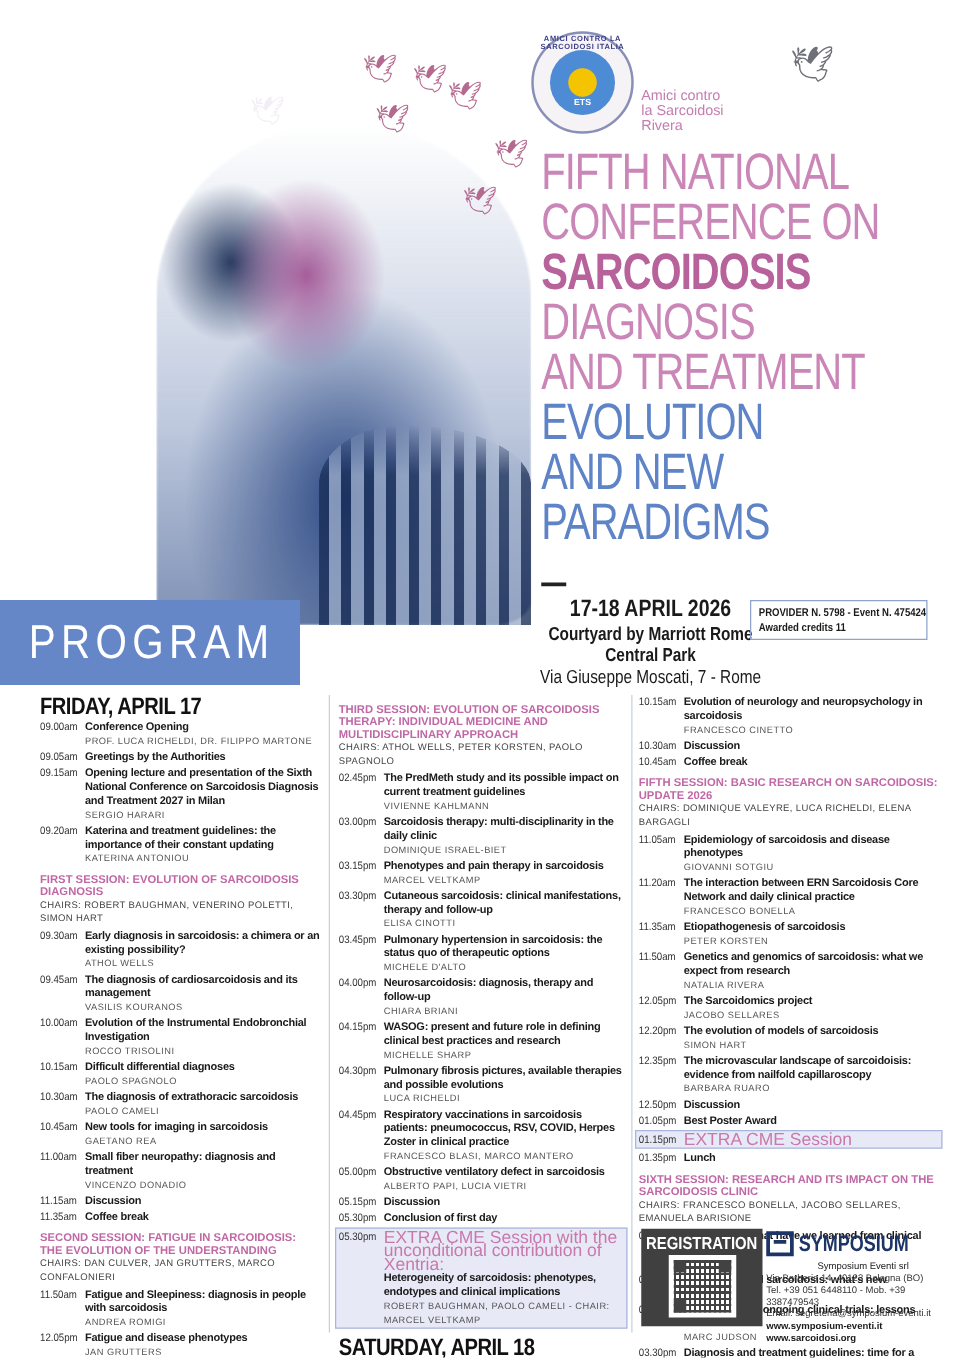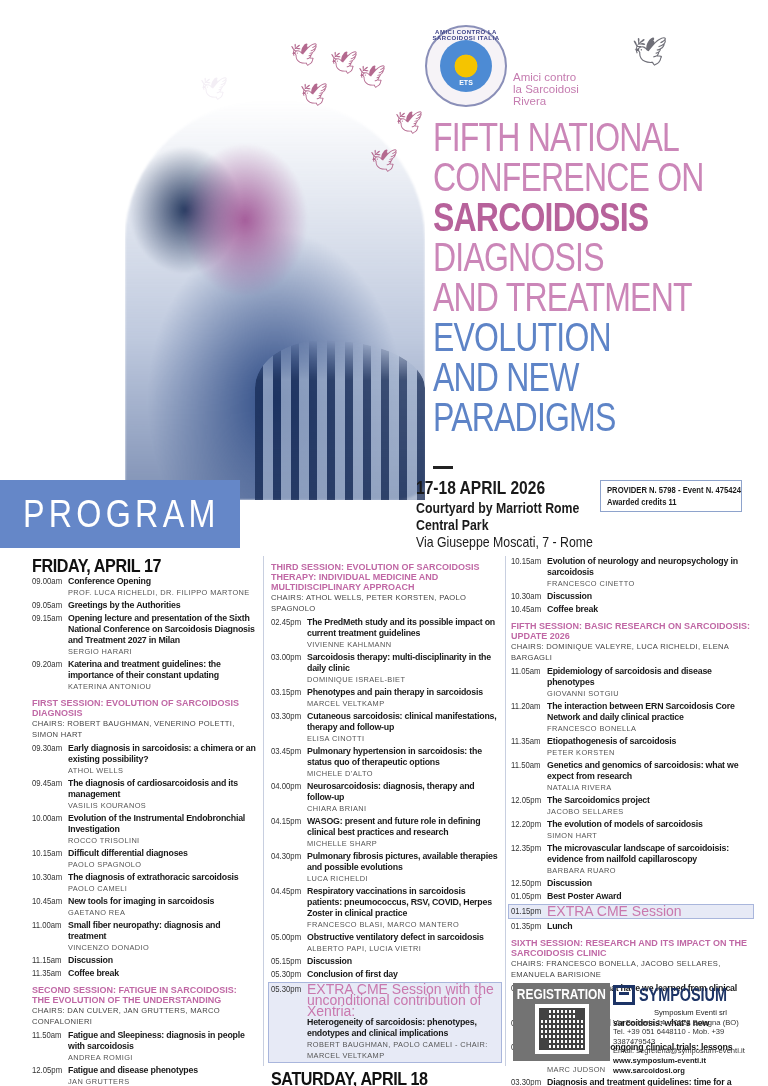--- a/index.html
+++ b/index.html
@@ -57,21 +57,21 @@
   .title { position: absolute; left: 433px; top: 117px; font-family: "Liberation Sans", sans-serif; }
   .title .line {
     display: block; font-size: 41px; line-height: 40px; letter-spacing: -1px;
     transform: scaleX(0.78); transform-origin: left; white-space: nowrap;
   }
   .title .pink { color: #cb86b8; }
   .title .bold-pink { color: #b7629b; font-weight: bold; }
   .title .blue { color: #5e84c7; }
 
   
-  .date-block { position: absolute; left: 416px; top: 477px; }
+  .date-block { position: absolute; left: 432px; top: 477px; text-align: center; }
   .date-block .date { font-size: 19px; font-weight: bold; color: #1a1a1a; transform: scaleX(0.82); transform-origin: left; white-space: nowrap; }
   .date-block .venue { font-size: 15px; font-weight: bold; color: #1a1a1a; line-height: 17px; transform: scaleX(0.82); transform-origin: left; white-space: nowrap; }
   .date-block .address { font-size: 15px; color: #1a1a1a; line-height: 17px; transform: scaleX(0.82); transform-origin: left; white-space: nowrap; }
   .date-rule { position: absolute; left: 433px; top: 466px; width: 20px; height: 3px; background: #222; }
 
   .provider-box {
     position: absolute; left: 600px; top: 480px; width: 142px; height: 32px;
     border: 1px solid #8ea3cc; padding: 3px 6px;
     font-size: 9px; font-weight: bold; color: #1a1a1a; line-height: 12px;
   }
@@ -99,21 +99,21 @@
   .row { display: flex; margin-bottom: 2px; }
   .row .time { width: 36px; flex: none; color: #333; font-size: 8.6px; transform: scaleX(0.9); transform-origin: left; }
   .row .body { flex: 1; }
   .row .talk { font-weight: bold; color: #1a1a1a; font-size: 8.8px; letter-spacing: -0.2px; }
   .row .speaker { color: #555; font-size: 7.4px; letter-spacing: 0.4px; text-transform: uppercase; }
   .row.highlight { background: #e7eaf6; border: 1px solid #a9b6dc; padding: 1px 2px; margin-left: -3px; margin-right: -3px; }
   .row .sponsor { color: #c978ae; font-size: 14px; }
 
   
   .registration {
-    position: absolute; left: 513px; top: 983px; width: 97px; height: 78px; background: #737373;
+    position: absolute; left: 513px; top: 983px; width: 97px; height: 78px; background: #404040;
     display: flex; flex-direction: column; align-items: center;
   }
   .registration .label { color: #fff; font-weight: bold; font-size: 14px; margin-top: 3px; transform: scaleX(0.85); }
   .qr {
     width: 54px; height: 50px; background: #fff; margin-top: 2px; padding: 4px;
   }
   .qr-grid {
     width: 100%; height: 100%;
     background:
       linear-gradient(#222,#222) 0 0/10px 10px no-repeat,

